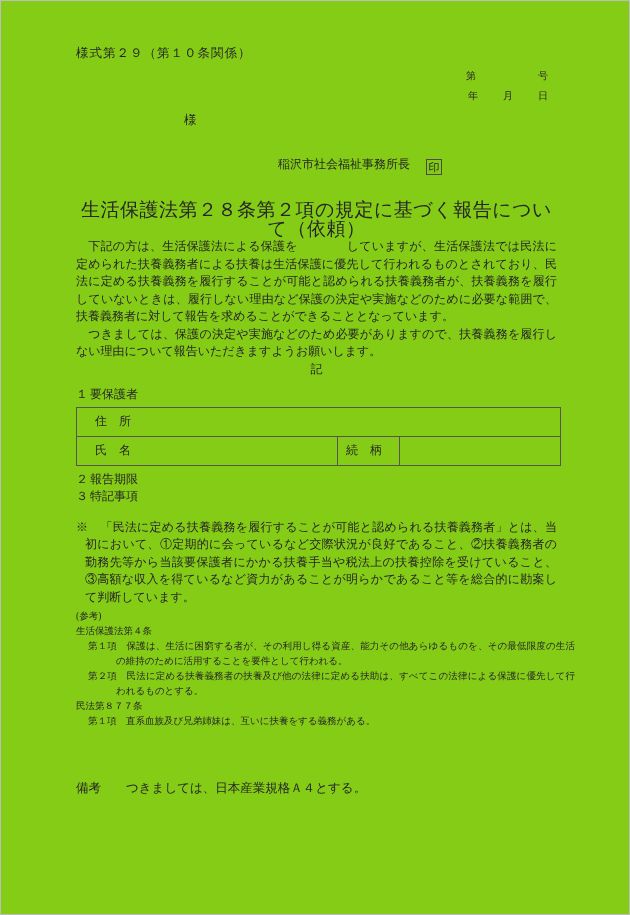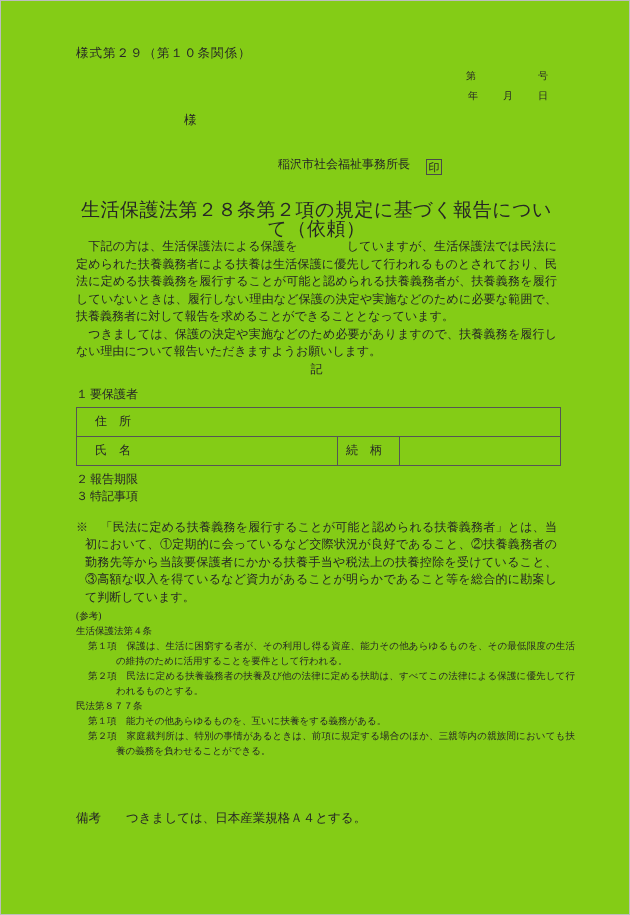--- a/index.html
+++ b/index.html
@@ -182,20 +182,19 @@
 
     <div>
       <div class="ref-law-title">生活保護法第４条</div>
       <div class="ref-item">第１項　保護は、生活に困窮する者が、その利用し得る資産、能力その他あらゆるものを、その最低限度の生活の維持のために活用することを要件として行われる。</div>
       <div class="ref-item">第２項　民法に定める扶養義務者の扶養及び他の法律に定める扶助は、すべてこの法律による保護に優先して行われるものとする。</div>
     </div>
 
 
     <div>
       <div class="ref-law-title">民法第８７７条</div>
-      <div class="ref-item">第１項　能力その他あらゆるものを、互いに扶養をする義務がある。</div>
-      <div class="ref-item">第２項　家庭裁判所は、特別の事情があるときは、前項に規定する場合のほか、三親等内の親族間においても扶養の義務を負わせることができる。</div>
+      <div class="ref-item">第１項　直系血族及び兄弟姉妹は、互いに扶養をする義務がある。</div>
     </div>
   </div>
 
   <div class="remark">備考　　つきましては、日本産業規格Ａ４とする。</div>
 
 </div>
 
 </body></html>

